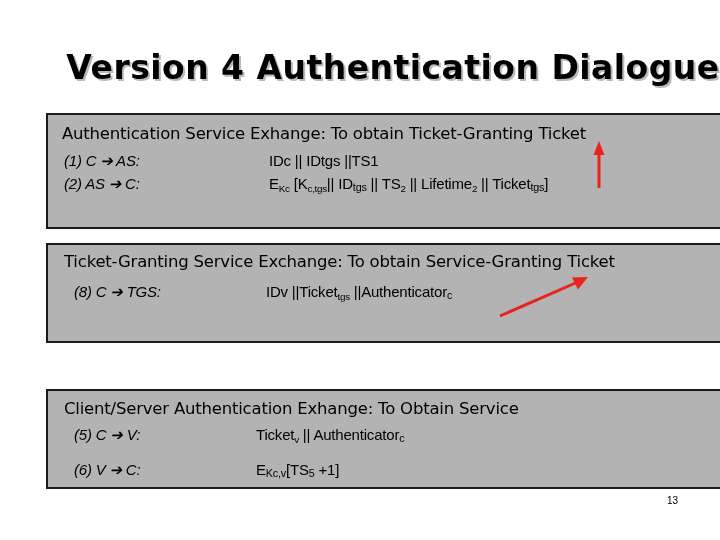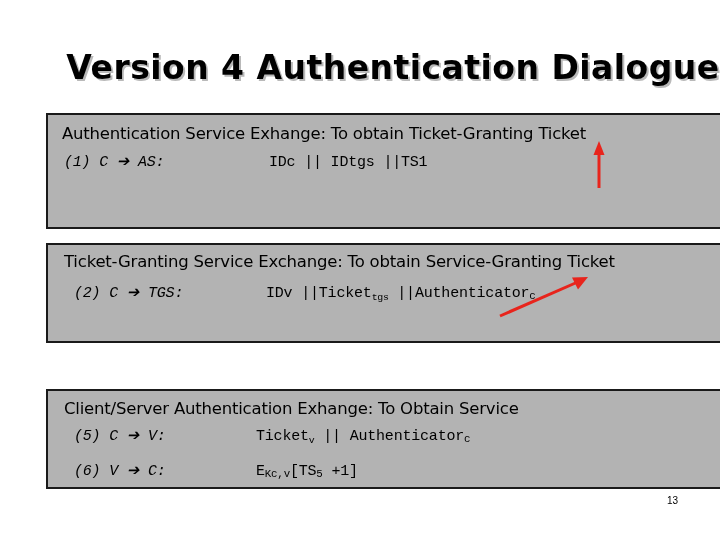--- a/index.html
+++ b/index.html
@@ -60,21 +60,21 @@
     color: #000000;
     white-space: nowrap;
     letter-spacing: -0.2px;
   }
   #heading-1 { left: 14px; top: 9px; }
   #heading-2 { left: 16px; top: 7px; }
   #heading-3 { left: 16px; top: 8px; }
 
   .msg-row {
     position: absolute;
-    font-family: Liberation Mono, monospace;
+    font-family: Liberation Sans, sans-serif;
     font-size: 15px;
     color: #000000;
     white-space: nowrap;
     letter-spacing: -0.2px;
   }
   .msg-label {
     display: inline-block;
     font-style: normal;
   }
   .msg-body {
@@ -127,27 +127,30 @@
 
   <div class="title">Version 4 Authentication Dialogue</div>
 
   <div class="box" id="box-1">
     <div class="sec-heading" id="heading-1">Authentication Service Exhange: To obtain Ticket-Granting Ticket</div>
 
     <div class="msg-row" id="b1r1">
       <span class="msg-label itc">(1)    C ➔  AS:</span><span class="msg-body">IDc || IDtgs ||TS1</span>
     </div>
 
+    <div class="msg-row" id="b1r2">
+      <span class="msg-label itc">(2)    AS ➔ C:</span><span class="msg-body">E<sub>Kc</sub> [K<sub>c,tgs</sub>|| ID<span class="sm">tgs</span> || TS<sub>2</sub> || Lifetime<sub>2</sub> || Ticket<span class="sm">tgs</span>]</span>
+    </div>
   </div>
 
   <div class="box" id="box-2">
     <div class="sec-heading" id="heading-2">Ticket-Granting Service Exchange: To obtain Service-Granting Ticket</div>
 
     <div class="msg-row" id="b2r1">
-      <span class="msg-label itc">(2) C ➔ TGS:</span><span class="msg-body">IDv ||Ticket<sub>tgs</sub> ||Authenticator<span class="sm">c</span></span>
+      <span class="msg-label itc">(8) C ➔ TGS:</span><span class="msg-body">IDv ||Ticket<sub>tgs</sub> ||Authenticator<span class="sm">c</span></span>
     </div>
 
   </div>
 
   <div class="box" id="box-3">
     <div class="sec-heading" id="heading-3">Client/Server Authentication Exhange: To Obtain Service</div>
 
     <div class="msg-row" id="b3r1">
       <span class="msg-label itc">(5) C ➔ V:</span><span class="msg-body">Ticket<sub>v</sub> || Authenticator<span class="sm">c</span></span>
     </div>

